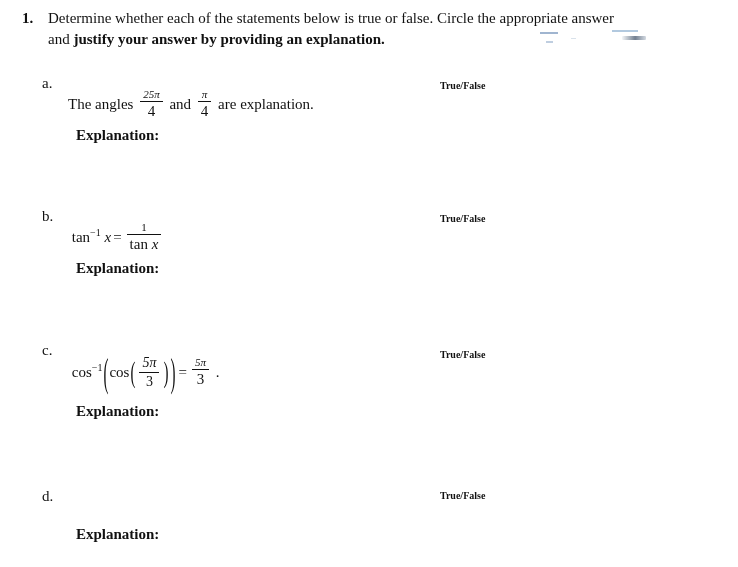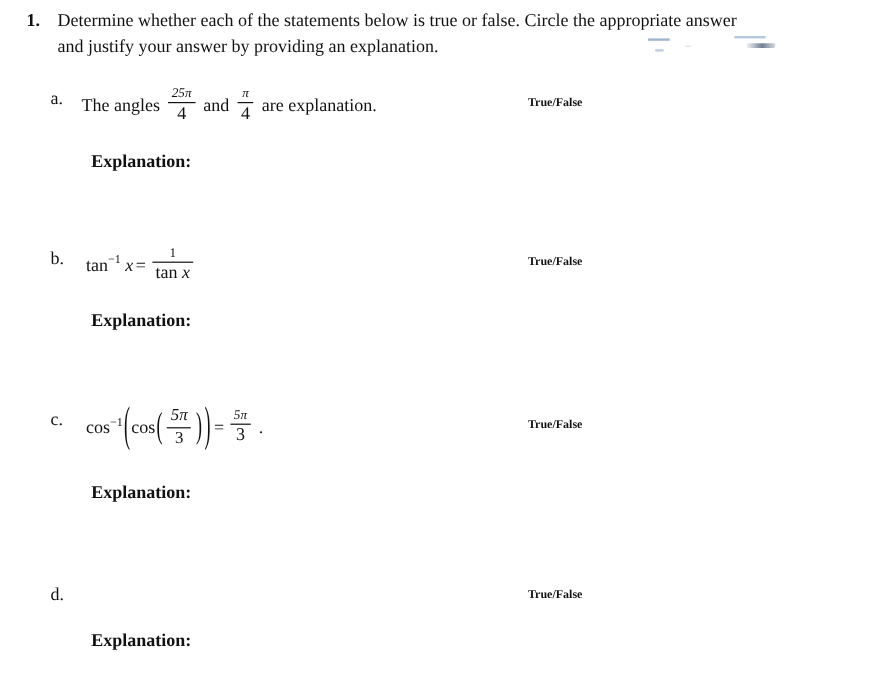--- a/index.html
+++ b/index.html
@@ -39,41 +39,42 @@
     font-size: 15px;
     line-height: 21px;
   }
   .q-text {
     margin-left: 26px;
     font-size: 15px;
     line-height: 21px;
     text-align: left;
   }
   .q-text .bold {
-    font-weight: normal;
+    font-weight: bold;
     margin-top: 32px;
   }
 
   
   .item {
     position: absolute;
     left: 42px;
   }
   .item-letter {
     position: absolute;
     left: 0px;
     top: 0px;
     font-size: 15px;
     line-height: 20px;
   }
   .item-body {
     margin-left: 26px;
     font-size: 15px;
     line-height: 20px;
     white-space: nowrap;
+    margin-top: 16px;
   }
 
   
   .math {
     font-family: "Liberation Serif", "DejaVu Serif", serif;
     font-size: 15px;
   }
   .mi {           
     font-style: italic;
   }

